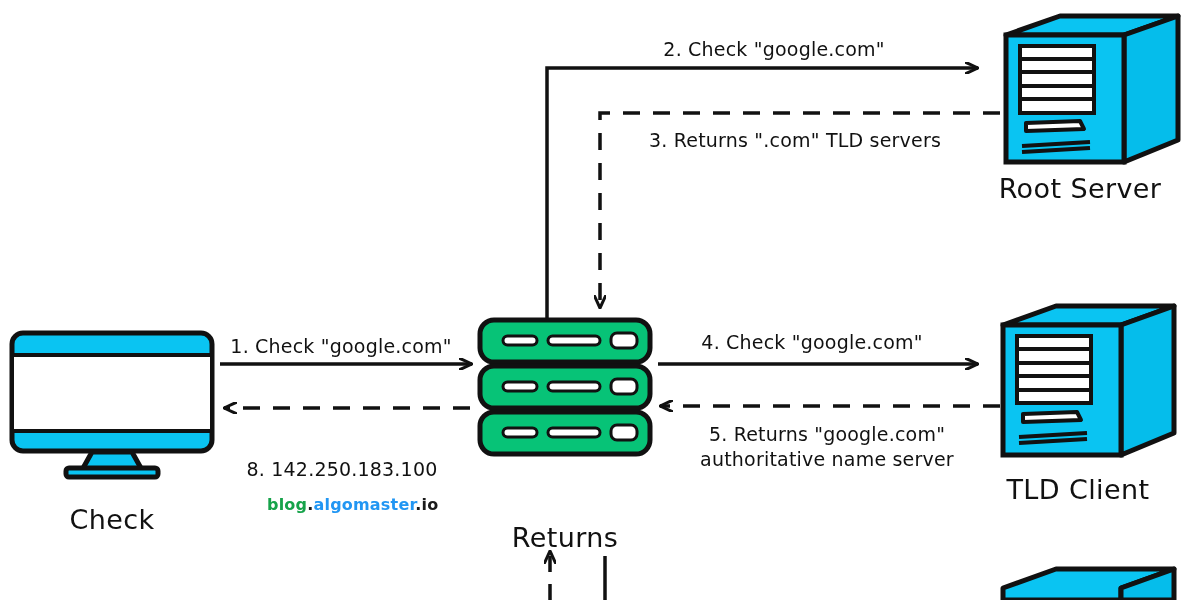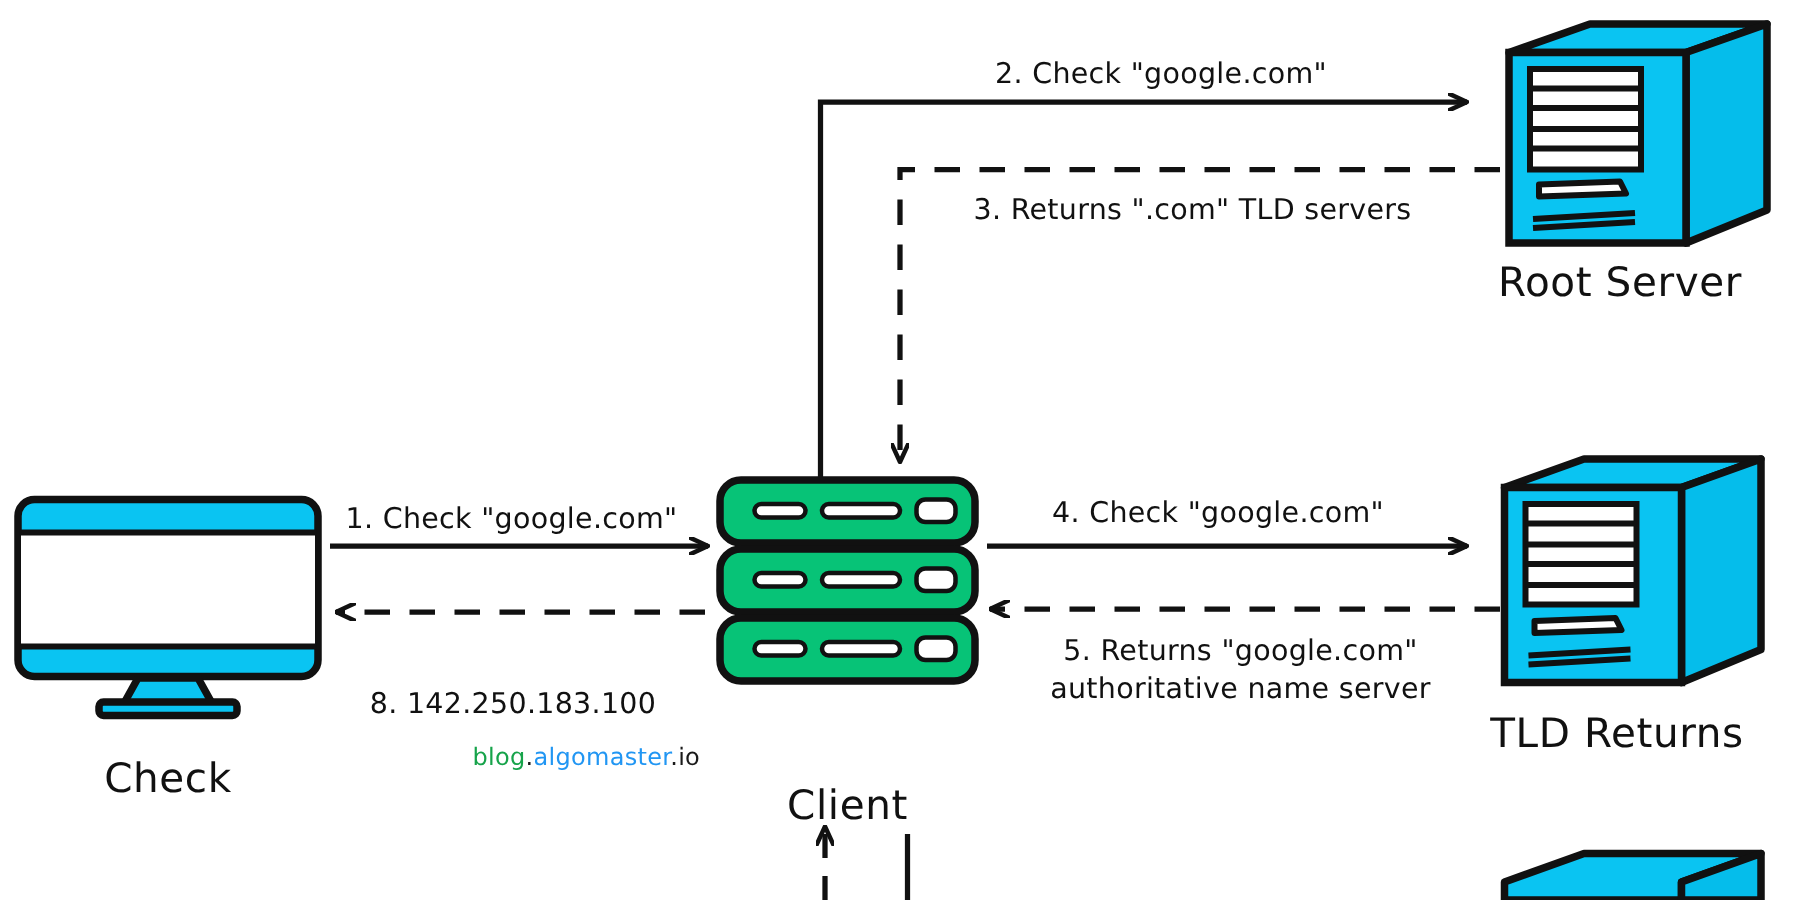--- a/index.html
+++ b/index.html
@@ -39,24 +39,23 @@
     text-align: left;
   }
   .lbl-edge {
     font-size: 19px;
     letter-spacing: 0.2px;
     text-align: center;
   }
   .watermark {
     position: absolute;
     font-size: 16px;
-    font-weight: normal;
+    font-weight: bold;
     letter-spacing: 0.2px;
     white-space: nowrap;
-    margin-left: 48px;
   }
   .wm-blog { color: #16a34a; }
   .wm-algo { color: #2196f3; }
   .wm-dot  { color: #1a1a1a; }
   .wm-io   { color: #1a1a1a; }
   .center-x { transform: translateX(-50%); }
 </style>
 </head>
 <body>
 
@@ -159,25 +158,25 @@
 
     <line x1="1000" y1="406" x2="660" y2="406" stroke="#111111" stroke-width="3.5" stroke-dasharray="17,13" marker-end="url(#arrowSolid)"></line>
 
     <line x1="550" y1="600" x2="550" y2="551" stroke="#111111" stroke-width="3.5" stroke-dasharray="16,12" marker-end="url(#arrowSolidDown)"></line>
 
     <line x1="605" y1="556" x2="605" y2="600" stroke="#111111" stroke-width="3.5"></line>
   </svg>
 
   <div class="lbl lbl-node center-x" style="left:112px; top:504px;">Check</div>
 
-  <div class="lbl lbl-node center-x" style="left:565px; top:522px;">Client</div>
+  <div class="lbl lbl-node center-x" style="left:565px; top:522px;">Returns</div>
 
   <div class="lbl lbl-node center-x" style="left:1080px; top:173px;">Root Server</div>
 
-  <div class="lbl lbl-node center-x" style="left:1078px; top:474px;">TLD Returns</div>
+  <div class="lbl lbl-node center-x" style="left:1078px; top:474px;">TLD Client</div>
 
   <div class="lbl lbl-edge center-x" style="left:341px; top:335px;">1. Check "google.com"</div>
 
   <div class="lbl lbl-edge center-x" style="left:774px; top:38px;">2. Check "google.com"</div>
 
   <div class="lbl lbl-edge center-x" style="left:795px; top:129px;">3. Returns ".com"  TLD servers</div>
 
   <div class="lbl lbl-edge center-x" style="left:812px; top:331px;">4. Check "google.com"</div>
 
   <div class="lbl lbl-edge center-x" style="left:827px; top:423px;">5. Returns "google.com"</div>

